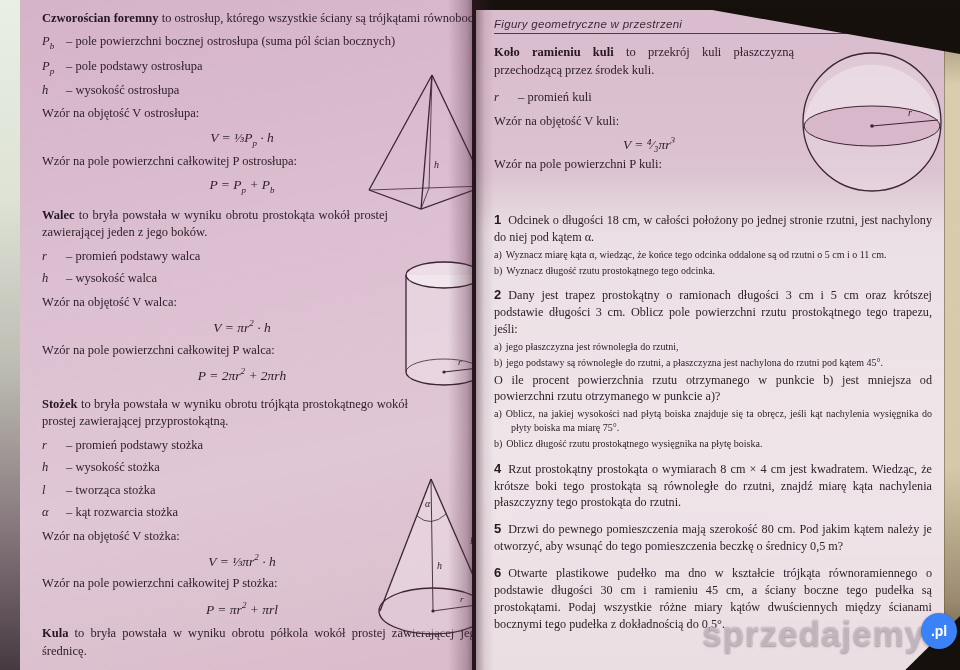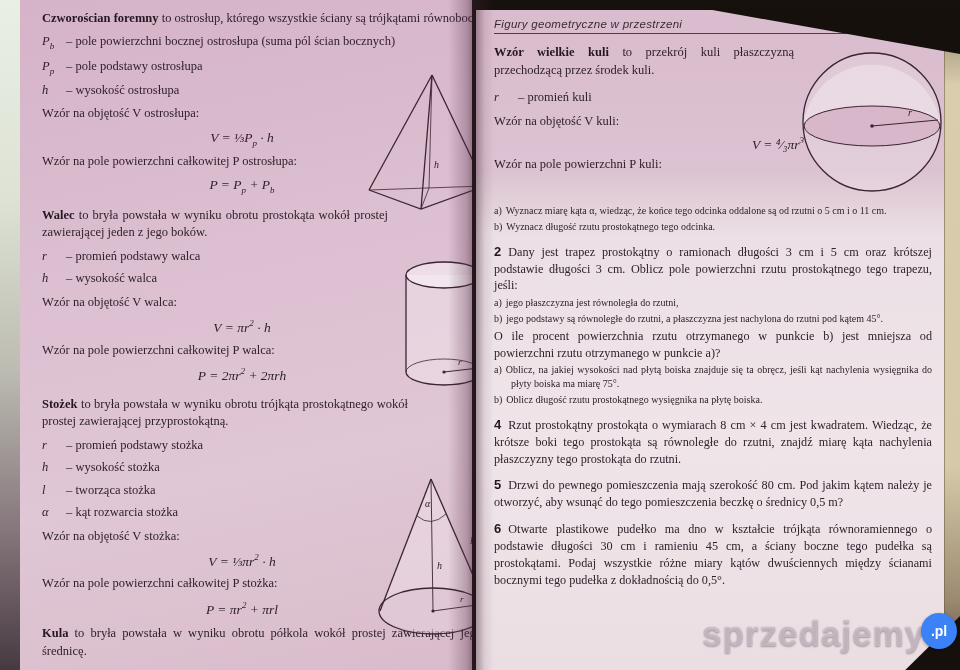--- a/index.html
+++ b/index.html
@@ -55,21 +55,21 @@
   .formula sub, .formula sup, .term sub { font-size:9px; }
   .gap-s { margin-top:6px; } .gap-m { margin-top:10px; }
   
   .pg-header {
     font-family:"Liberation Sans", sans-serif; font-style:italic;
     font-size:11.5px; color:#3c2a37; letter-spacing:0.3px;
     border-bottom:1px solid #51394a; padding-bottom:3px; width:434px; text-align:left;
   }
   .pink-sec { position:relative; height:184px; }
   .pink-sec .col-r { width:300px; }
-  .formula-r { width:310px; text-align:right; font-style:italic; font-size:13.5px; margin:4px 0 2px 0; }
+  .formula-r { width:310px; text-align:center; font-style:italic; font-size:13.5px; margin:4px 0 2px 0; }
   .formula-r sub,.formula-r sup { font-size:9px; }
   .exercises { width:438px; }
   .ex { margin-top:9px; font-size:12.2px; line-height:1.38; text-align:justify; }
   .ex-num { font-family:"Liberation Sans", sans-serif; font-weight:bold; font-size:13px; margin-right:7px; color:#241722; }
   .part { margin-top:2px; padding-left:17px; text-indent:-17px; font-size:10px; line-height:1.38; text-align:justify; }
   .part-label { margin-right:4px; }
   .ex-footer { margin-top:2px; font-size:12.2px; line-height:1.38; text-align:justify; }
   
   svg { position:absolute; }
   svg text { font-family:"Liberation Serif", serif; font-style:italic; fill:#32202c; }
@@ -180,39 +180,40 @@
     <text x="98" y="70" font-size="10">l</text>
     <text x="65" y="95" font-size="10">h</text>
     <text x="88" y="128" font-size="9">r</text>
   </svg>
 </div>
 
 <div class="page-right">
   <div class="pink-sec">
     <div class="pg-header">Figury geometryczne w przestrzeni</div>
 
-    <p class="col-r gap-m"><span class="lead">Wzór wielkie kuli</span><span> to przekrój kuli płaszczyzną przechodzącą przez środek kuli.</span></p>
+    <p class="col-r gap-m"><span class="lead">Koło ramieniu kuli</span><span> to przekrój kuli płaszczyzną przechodzącą przez środek kuli.</span></p>
 
     <p class="def gap-m" style="width:300px"><span class="term">r</span><span>–  promień kuli</span></p>
 
     <p class="col-r gap-s">Wzór na objętość V kuli:</p>
     <p class="formula-r">V = ⁴⁄₃πr<sup>3</sup></p>
     <p class="col-r">Wzór na pole powierzchni P kuli:</p>
 
     <svg id="sphere-svg" width="152" height="152" viewBox="0 0 152 152">
       <circle cx="76" cy="76" r="69" fill="rgba(255,255,255,0.18)" stroke="#3c2433" stroke-width="1.3"></circle>
       <path d="M8 76 A69 69 0 0 1 144 76 L144 80 A68 20 0 0 0 8 80 Z" fill="rgba(255,255,255,0.30)" stroke="none"></path>
       <ellipse cx="76" cy="80" rx="68" ry="20" fill="rgba(205,160,185,0.45)" stroke="#3c2433" stroke-width="1"></ellipse>
       <circle cx="76" cy="80" r="1.8" fill="#3c2433"></circle>
       <path d="M76 80 L142 74" stroke="#3c2433" stroke-width="1"></path>
       <text x="112" y="70" font-size="10">r</text>
     </svg>
   </div>
 
   <div class="exercises">
+    <p class="ex"><span class="ex-num">1</span><span>Odcinek o długości 18 cm, w całości położony po jednej stronie rzutni, jest nachylony do niej pod kątem α.</span></p>
     <p class="part"><span class="part-label">a)</span><span>Wyznacz miarę kąta α, wiedząc, że końce tego odcinka oddalone są od rzutni o 5 cm i o 11 cm.</span></p>
     <p class="part"><span class="part-label">b)</span><span>Wyznacz długość rzutu prostokątnego tego odcinka.</span></p>
 
     <p class="ex"><span class="ex-num">2</span><span>Dany jest trapez prostokątny o ramionach długości 3 cm i 5 cm oraz krótszej podstawie długości 3 cm. Oblicz pole powierzchni rzutu prostokątnego tego trapezu, jeśli:</span></p>
     <p class="part"><span class="part-label">a)</span><span>jego płaszczyzna jest równoległa do rzutni,</span></p>
     <p class="part"><span class="part-label">b)</span><span>jego podstawy są równoległe do rzutni, a płaszczyzna jest nachylona do rzutni pod kątem 45°.</span></p>
     <p class="ex-footer">O ile procent powierzchnia rzutu otrzymanego w punkcie b) jest mniejsza od powierzchni rzutu otrzymanego w punkcie a)?</p>
 
     <p class="part"><span class="part-label">a)</span><span>Oblicz, na jakiej wysokości nad płytą boiska znajduje się ta obręcz, jeśli kąt nachylenia wysięgnika do płyty boiska ma miarę 75°.</span></p>
     <p class="part"><span class="part-label">b)</span><span>Oblicz długość rzutu prostokątnego wysięgnika na płytę boiska.</span></p>

